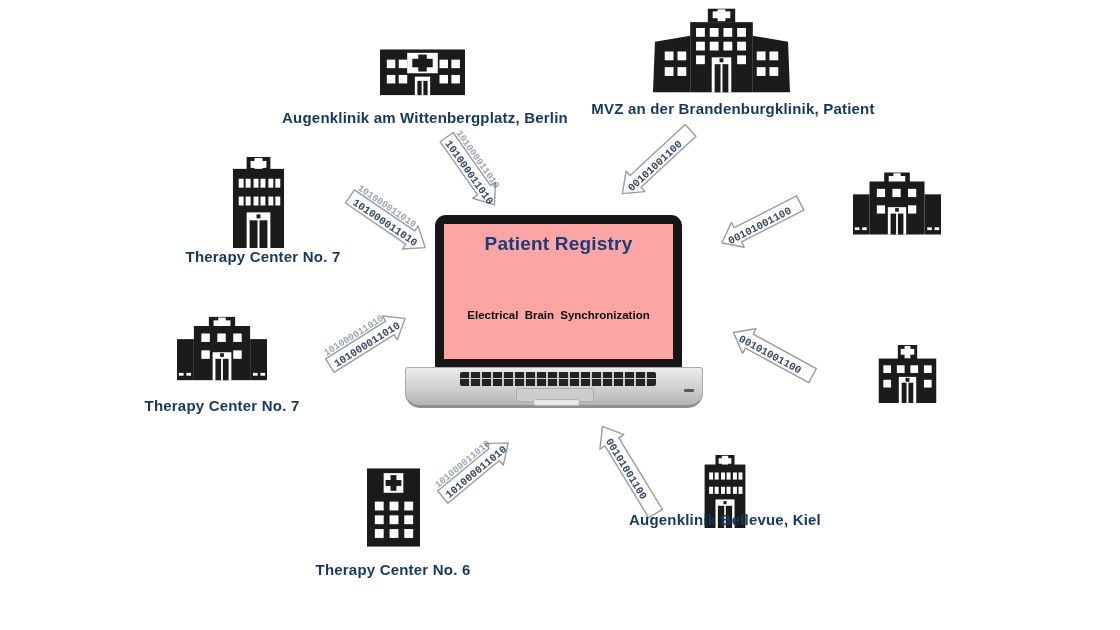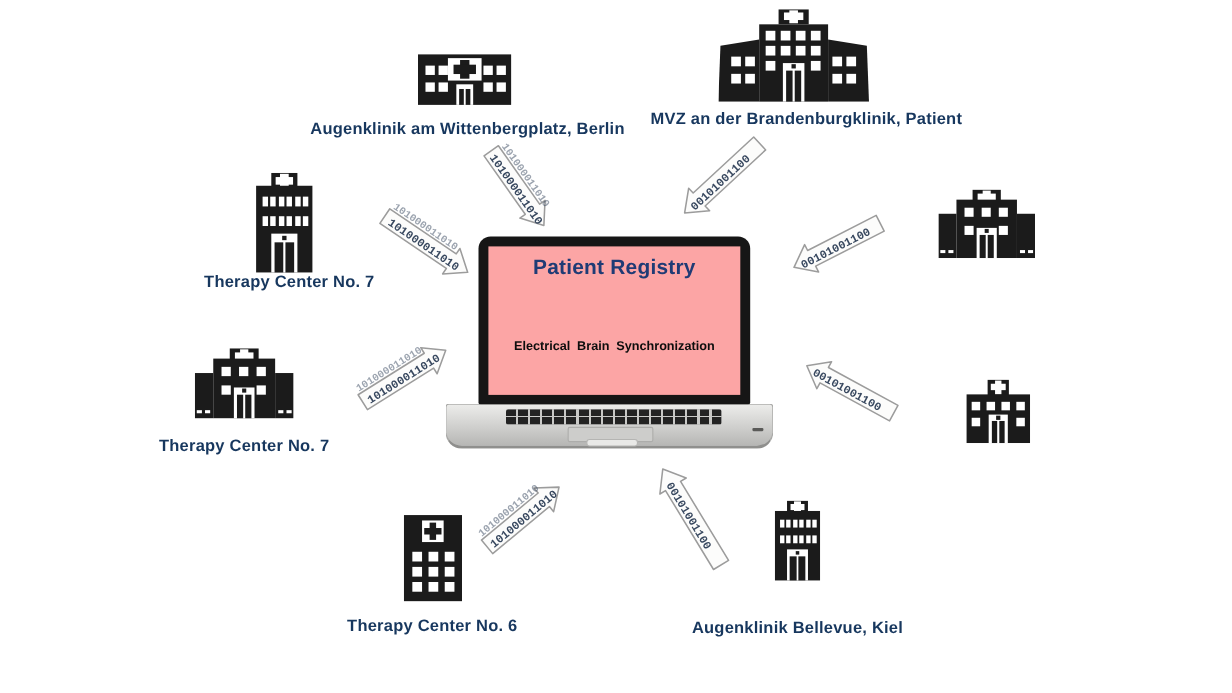--- a/index.html
+++ b/index.html
@@ -198,21 +198,21 @@
     <svg viewBox="0 0 60 60">
         <use href="#b-square" xlink:href="#b-square"></use>
       </svg>
   </div>
 
   <div class="site" style="left:700px;top:455px;width:50px;height:73px">
     <svg viewBox="0 0 52 92">
         <use href="#b-tall" xlink:href="#b-tall"></use>
       </svg>
   </div>
-  <div class="site-label" style="left:725px;top:562px">Augenklinik Bellevue, Kiel</div>
+  <div class="site-label" style="left:725px;top:511px">Augenklinik Bellevue, Kiel</div>
 
   <div class="site" style="left:367px;top:468px;width:53px;height:79px">
     <svg viewBox="0 0 54 80">
         <use href="#b-tower" xlink:href="#b-tower"></use>
       </svg>
   </div>
   <div class="site-label" style="left:393px;top:561px">Therapy Center No. 6</div>
 
   <div class="site" style="left:177px;top:315px;width:90px;height:67px">
     <svg viewBox="0 0 96 68">

